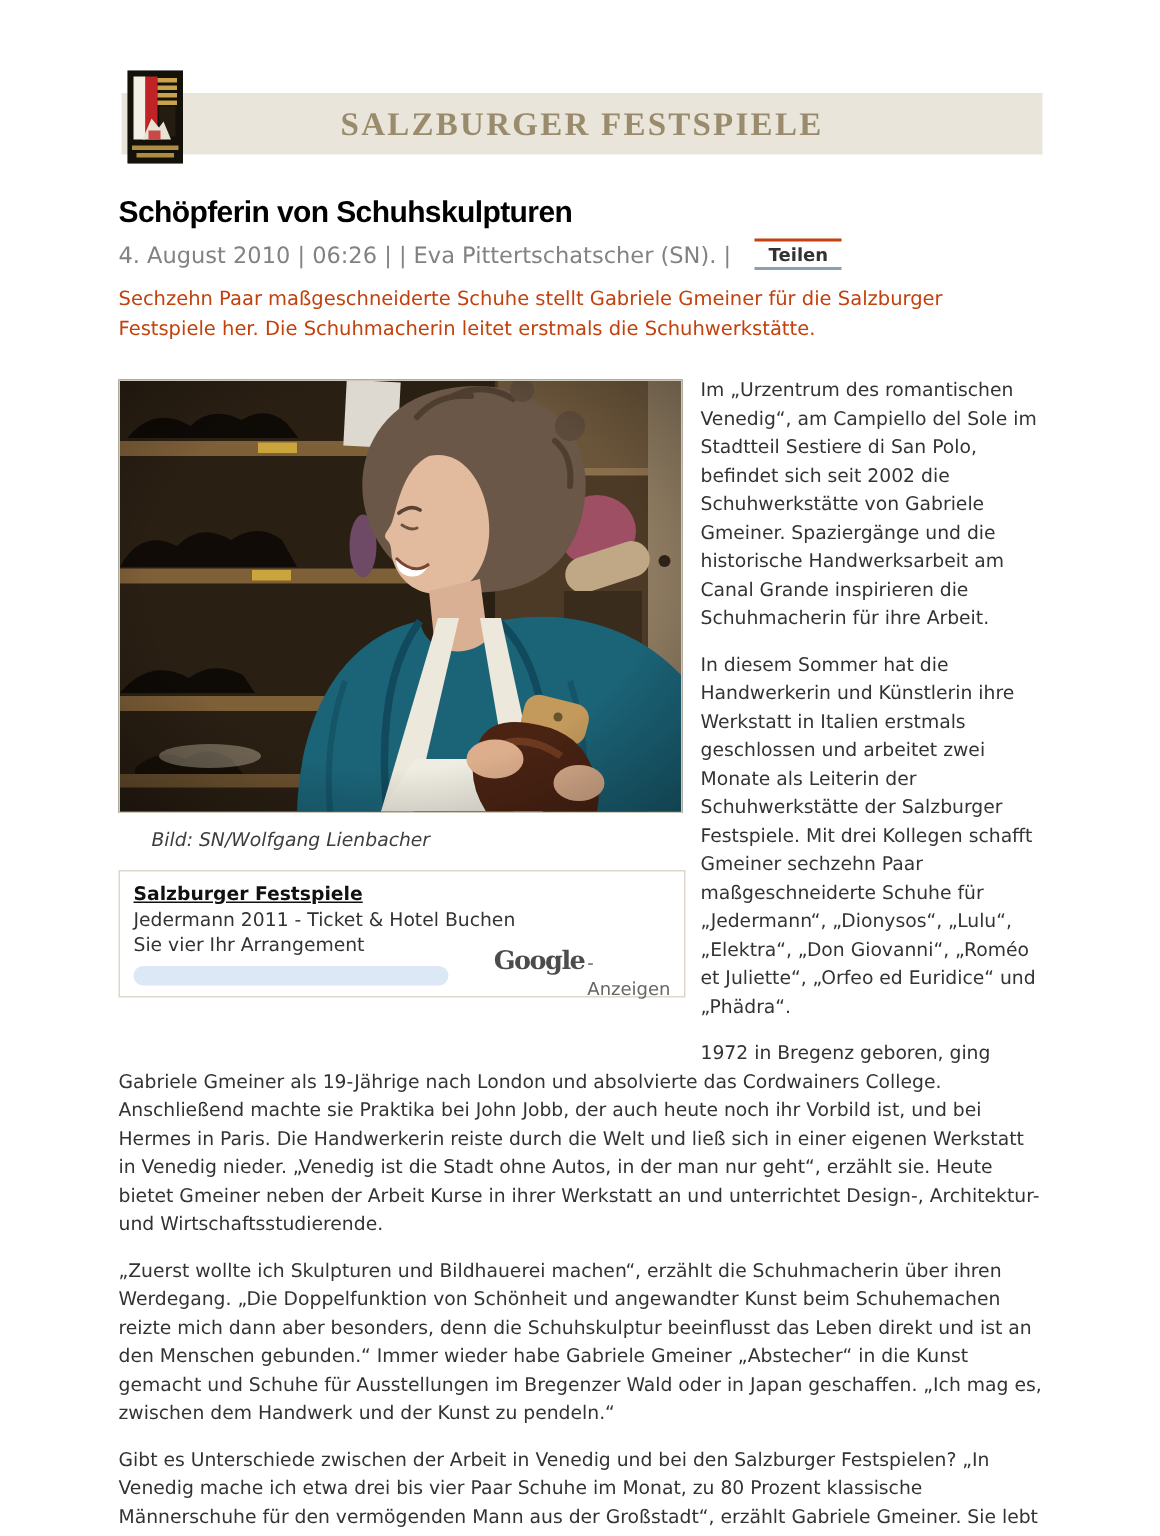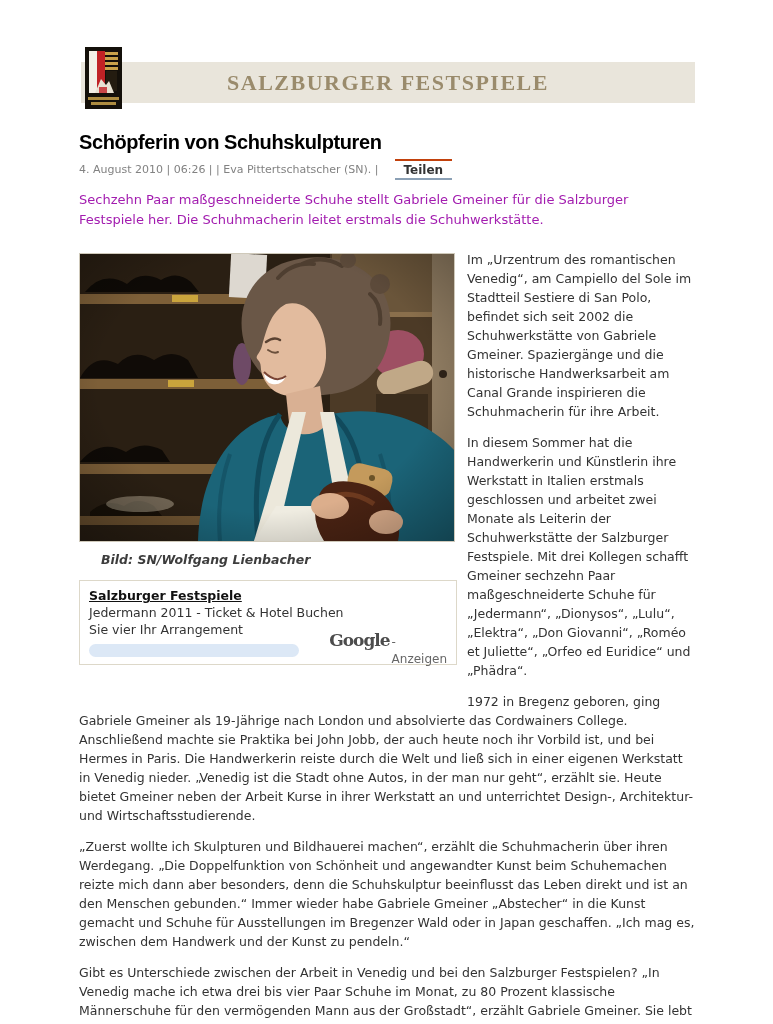--- a/index.html
+++ b/index.html
@@ -34,45 +34,45 @@
   h1.title {
     margin: 22px 0 5px;
     font-family: "Liberation Sans", sans-serif;
     font-size: 20px; font-weight: bold; color: #000;
     letter-spacing: -0.4px;
   }
   .byline-row {
     display: flex; align-items: center; gap: 16px;
     margin: 0 0 10px;
   }
-  .byline { color: #828282; font-size: 11px; }
+  .byline { color: #828282; font-size: 15px; }
   .share {
     display: inline-block;
     border-top: 2px solid #c2410c; border-bottom: 2px solid #8ba0b5;
     padding: 2px 9px 1px;
     font-size: 12px; font-weight: bold; color: #333;
     cursor: pointer; text-decoration: none;
   }
   p.lead {
     margin: 8px 0 20px;
-    font-size: 13px; line-height: 20px; color: #a21caf;
+    font-size: 13px; line-height: 20px; color: #c2410c;
   }
 
   
   .body { font-size: 12.5px; line-height: 19px; color: #333; }
   .body p { margin: 0 0 12px; }
   figure.media { float: left; width: 378px; margin: 3px 10px 38px 0; padding: 0; }
   .photo {
     width: 376px; height: 289px;
     border: 1px solid #cfc9ba; background: #241a10;
   }
   .photo svg { display: block; }
   figcaption {
     margin: 8px 0 0 22px;
-    font-style: italic; font-size: 12.5px; color: #3d3d3d; font-weight: bold;
+    font-style: italic; font-size: 12.5px; color: #3d3d3d;
   }
   .adbox {
     margin-top: 11px; border: 1px solid #ddd8c9;
     padding: 6px 9px 5px;
     font-size: 12.5px; line-height: 17px; color: #333; background: #fff;
   }
   .ad-title {
     font-weight: bold; text-decoration: underline; color: #111;
     cursor: pointer;
   }

